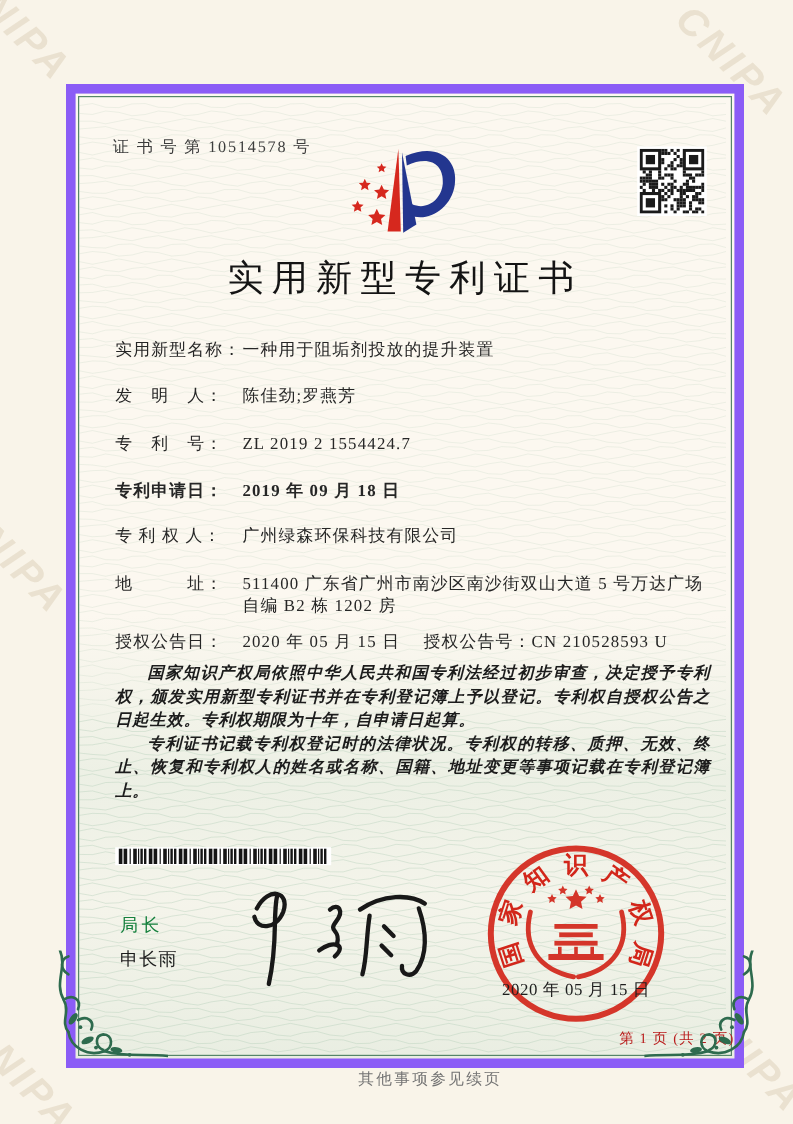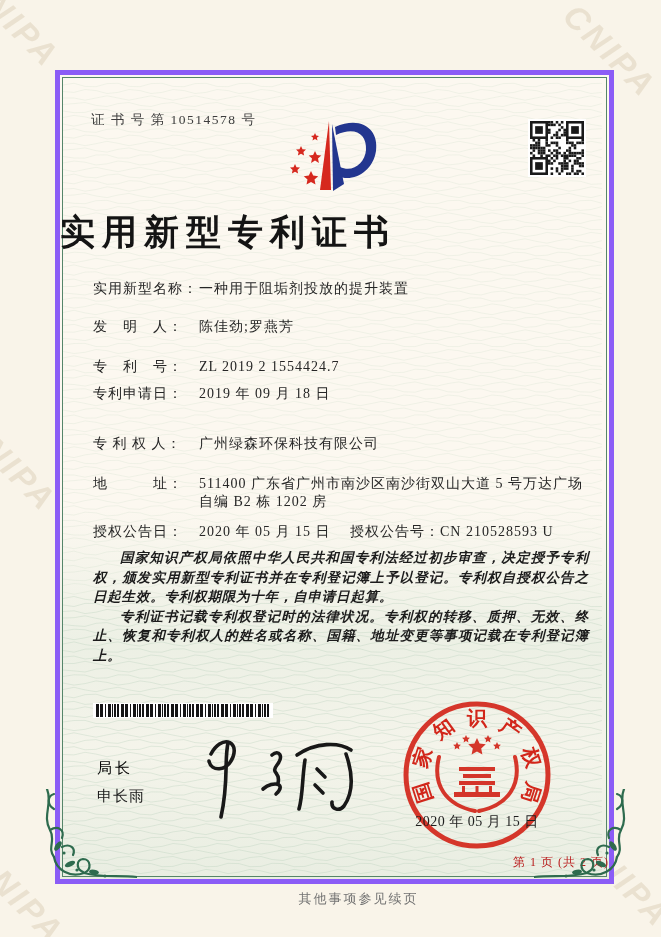--- a/index.html
+++ b/index.html
@@ -14,61 +14,61 @@
     font-family:"Liberation Sans",sans-serif;
     font-weight:700;font-style:italic;
     font-size:33px;letter-spacing:3px;
     color:rgba(183,161,120,0.22);
     transform:rotate(45deg);
     pointer-events:none;
   }
   .wm-faint{color:rgba(183,161,120,0.13);}
   .frame{
     position:absolute;left:55px;top:70px;width:549px;height:804px;
-    border:5px solid #8b5cf6;background:#fcf8f0;
+    border:8px solid #8b5cf6;background:#fcf8f0;
   }
   .frame-inner-line{
     position:absolute;inset:2px;border:1px solid #558569;pointer-events:none;z-index:3;
   }
   .waves{position:absolute;left:3px;top:3px;z-index:0;}
   .tint{
     position:absolute;inset:0;z-index:1;pointer-events:none;
     background:linear-gradient(180deg,
       rgba(205,226,208,0) 0%, rgba(205,226,208,0) 54%,
       rgba(196,219,199,0.28) 71%, rgba(205,224,206,0.16) 84%,
       rgba(189,214,193,0.30) 100%);
   }
   .cert-no{
     position:absolute;left:31px;top:36px;z-index:4;
     font-size:13.5px;letter-spacing:1.5px;color:#3d3d3d;
   }
   .logo{position:absolute;left:221px;top:26px;z-index:4;}
   .qr{position:absolute;left:468px;top:44px;z-index:4;background:#fff;padding:2px;}
   .title{
     position:absolute;left:0;top:134px;width:100%;z-index:4;
-    font-size:35px;font-weight:700;
+    text-align:center;font-size:30px;font-weight:400;
     letter-spacing:7px;color:#141414;
   }
   .field{
     position:absolute;left:33px;z-index:4;
     font-size:14px;letter-spacing:1px;color:#262626;white-space:nowrap;
   }
   .field .lbl{display:inline-block;width:106px;}
   .field .l2{display:block;margin-left:106px;white-space:nowrap;}
   .field .part2{position:absolute;left:257px;top:0;white-space:nowrap;}
   .paras{position:absolute;left:33px;top:473px;width:496px;z-index:4;}
   .paras p{
     margin:0;font-size:13.5px;line-height:19.6px;letter-spacing:0.8px;
     text-indent:2em;color:#1c1c1c;font-style:italic;text-align:justify;font-weight:bold;
   }
   .barcode{position:absolute;left:33px;top:628px;z-index:4;background:#fff;padding:1px 2px;}
   .signer-title{
     position:absolute;left:37px;top:684px;z-index:4;
     font-family:"Liberation Sans",sans-serif;font-size:15px;
-    letter-spacing:3px;color:#000000;
+    letter-spacing:3px;color:#15803d;
   }
   .signer-name{
     position:absolute;left:37px;top:712px;z-index:4;
     font-family:"Liberation Sans",sans-serif;font-size:15px;
     letter-spacing:1px;color:#1b1b1b;
   }
   .signature{position:absolute;left:138px;top:652px;z-index:4;}
   .seal{position:absolute;left:341px;top:624px;z-index:5;}
   .seal-date{
     position:absolute;left:347px;top:738px;width:140px;z-index:6;
@@ -403,21 +403,21 @@
 
   <div class="field" style="top:243px;">
     <span class="lbl">发　明　人：</span><span>陈佳劲;罗燕芳</span>
   </div>
   <div class="field" style="top:205px;">
     <span class="lbl">实用新型名称：</span><span>一种用于阻垢剂投放的提升装置</span>
   </div>
   <div class="field" style="top:283px;">
     <span class="lbl">专　利　号：</span><span>ZL 2019 2 1554424.7</span>
   </div>
-  <div class="field" style="top:310px;">
+  <div class="field" style="top:322px;font-weight:bold;">
     <span class="lbl">专利申请日：</span><span>2019 年 09 月 18 日</span>
   </div>
   <div class="field" style="top:360px;">
     <span class="lbl">专 利 权 人：</span><span>广州绿森环保科技有限公司</span>
   </div>
   <div class="field" style="top:400px;">
     <span class="lbl">地　　　址：</span><span>511400 广东省广州市南沙区南沙街双山大道 5 号万达广场</span>
     <span class="l2">自编 B2 栋 1202 房</span>
   </div>
   <div class="field" style="top:448px;">

